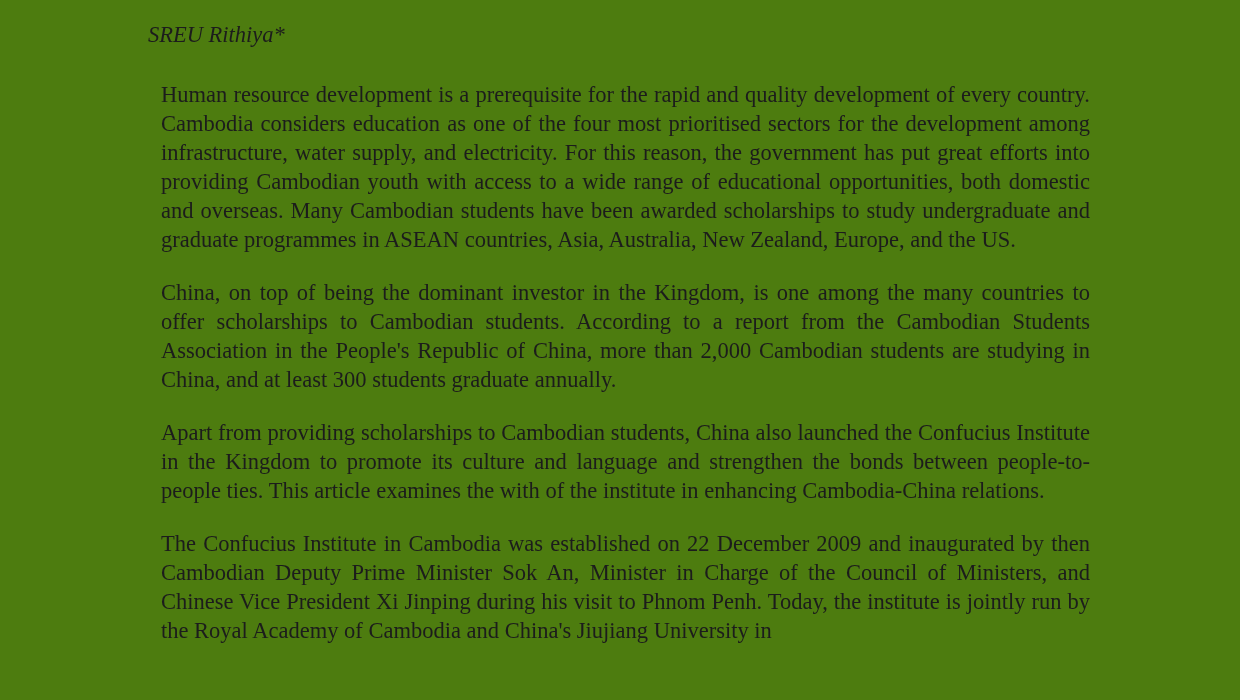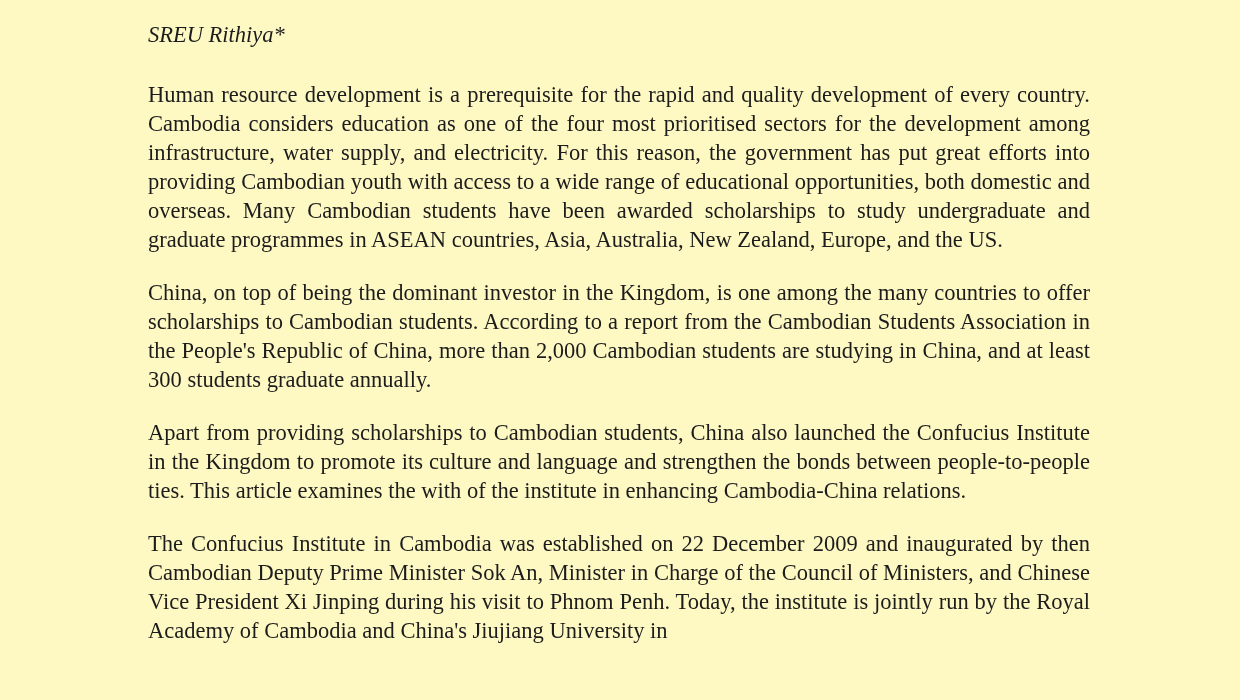--- a/index.html
+++ b/index.html
@@ -20,30 +20,30 @@
     color: #1c1c1c;
     font-size: 22.5px;
     line-height: 29px;
   }
   .author {
     margin: 0 0 31px 0;
     font-style: italic;
     text-align: left;
   }
   .para {
-    margin: 0 0 24px 0;
+    margin: 0 0 24px 13px;
     text-align: justify;
     text-justify: inter-word;
     hyphens: none;
   }
 </style>
 </head>
 <body style="background: rgb(255, 255, 255);">
 
-<div class="page" style="color: rgb(28, 28, 28); background: #fef9c3;">
+<div class="page" style="color: rgb(28, 28, 28); background: #4d7c0f;">
   <p class="author">SREU Rithiya*</p>
 
   <p class="para">Human resource development is a prerequisite for the rapid and quality development of every country. Cambodia considers education as one of the four most prioritised sectors for the development among infrastructure, water supply, and electricity. For this reason, the government has put great efforts into providing Cambodian youth with access to a wide range of educational opportunities, both domestic and overseas. Many Cambodian students have been awarded scholarships to study undergraduate and graduate programmes in ASEAN countries, Asia, Australia, New Zealand, Europe, and the US.</p>
 
   <p class="para">China, on top of being the dominant investor in the Kingdom, is one among the many countries to offer scholarships to Cambodian students. According to a report from the Cambodian Students Association in the People's Republic of China, more than 2,000 Cambodian students are studying in China, and at least 300 students graduate annually.</p>
 
   <p class="para">Apart from providing scholarships to Cambodian students, China also launched the Confucius Institute in the Kingdom to promote its culture and language and strengthen the bonds between people-to-people ties. This article examines the with of the institute in enhancing Cambodia-China relations.</p>
 
   <p class="para">The Confucius Institute in Cambodia was established on 22 December 2009 and inaugurated by then Cambodian Deputy Prime Minister Sok An, Minister in Charge of the Council of Ministers, and Chinese Vice President Xi Jinping during his visit to Phnom Penh. Today, the institute is jointly run by the Royal Academy of Cambodia and China's Jiujiang University in</p>
 </div>

